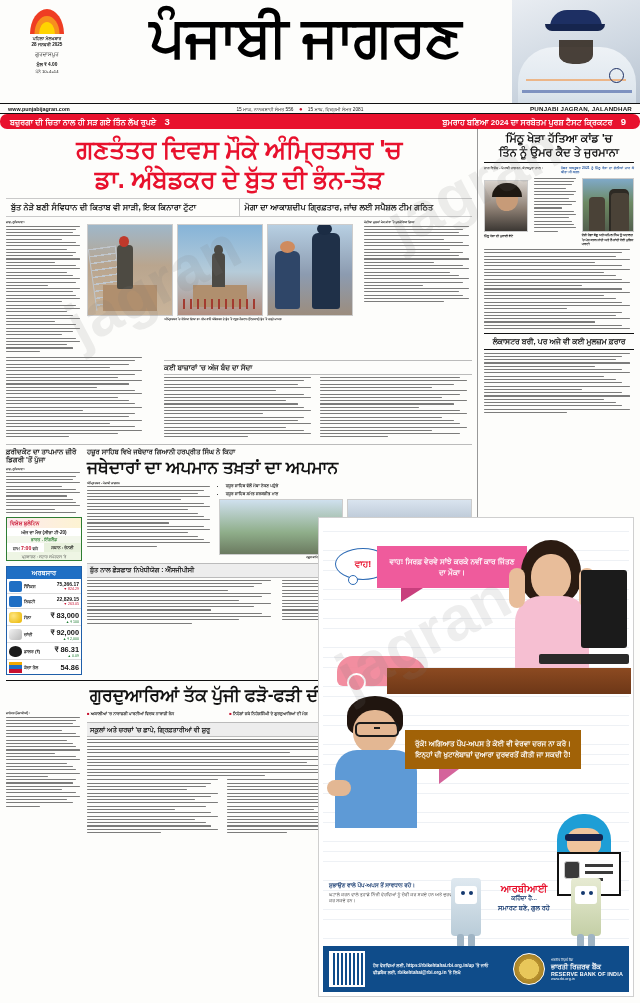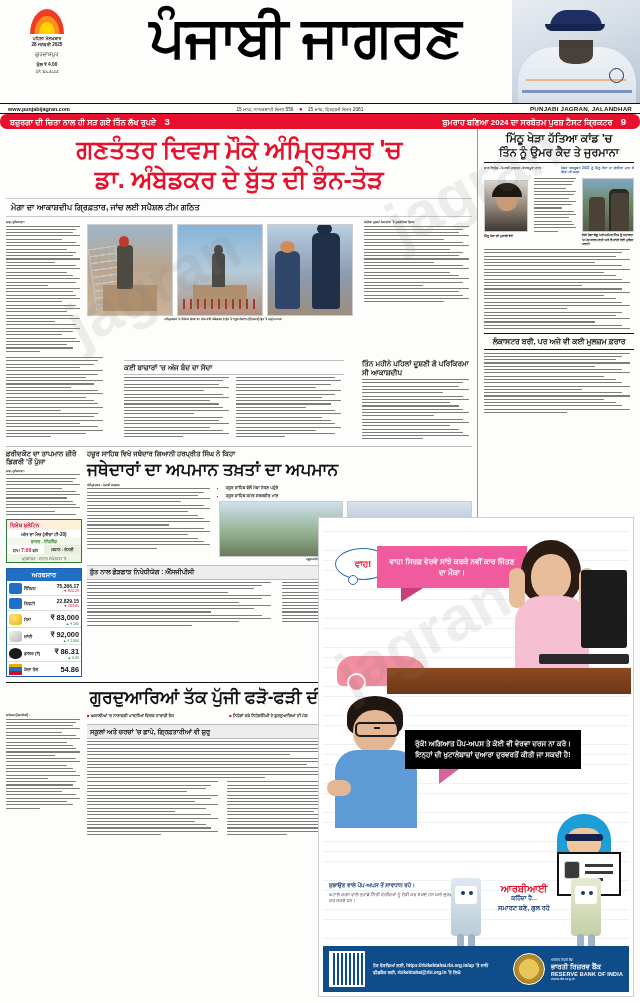--- a/index.html
+++ b/index.html
@@ -164,21 +164,21 @@
   .adwrap{position:absolute;left:318px;top:517px;width:316px;height:480px;
      border:1.4px solid #cfcfcf;background:#fff;box-sizing:border-box;overflow:hidden;}
   .adpaper{position:absolute;inset:4px;background:
      repeating-linear-gradient(to bottom,#ffffff 0 9px,#eef1f5 9px 9.7px);}
   .bubble{position:absolute;background:#ef5b9c;color:#fff;}
   .ad-b1{left:58px;top:28px;width:150px;padding:10px 8px;box-sizing:border-box;
      font-size:7.4px;line-height:11px;font-weight:bold;text-align:center;color:#fff;}
   .ad-b1:after{content:"";position:absolute;left:24px;bottom:-14px;border-width:14px 22px 0 0;
      border-style:solid;border-color:#c83f7d transparent transparent transparent;}
   .ad-b2{left:86px;top:212px;width:176px;padding:9px 8px;box-sizing:border-box;
-     font-size:7.2px;line-height:10.5px;font-weight:bold;text-align:center;color:#fff;background:#000000;}
+     font-size:7.2px;line-height:10.5px;font-weight:bold;text-align:center;color:#fff;background:#a16207;}
   .ad-b2:after{content:"";position:absolute;left:34px;bottom:-15px;border-width:15px 20px 0 0;
      border-style:solid;border-color:#d4649b transparent transparent transparent;}
   .wow{position:absolute;left:16px;top:30px;width:54px;height:30px;border-radius:50%;
      background:#fff;border:1.4px solid #2d6bb5;display:flex;align-items:center;justify-content:center;
      color:#e8112d;font-weight:bold;font-size:9px;}
   .wow:after{content:"";position:absolute;left:12px;bottom:-6px;width:8px;height:8px;border-radius:50%;
      background:#fff;border:1.4px solid #2d6bb5;}
   .adcar{position:absolute;left:18px;top:138px;width:90px;height:30px;background:#f2889b;
      border-radius:16px 22px 6px 6px;opacity:.95;}
   .adcar:before,.adcar:after{content:"";position:absolute;bottom:-6px;width:15px;height:15px;
@@ -305,20 +305,21 @@
   <div class="content">
 
     <div class="colmain">
 
       <div class="lead-h">
         <div>ਗਣਤੰਤਰ ਦਿਵਸ ਮੌਕੇ ਅੰਮ੍ਰਿਤਸਰ 'ਚ</div>
         <div>ਡਾ. ਅੰਬੇਡਕਰ ਦੇ ਬੁੱਤ ਦੀ ਭੰਨ-ਤੋੜ</div>
       </div>
 
       <div class="lead-sub-row">
+        <div class="lead-sub">ਬੁੱਤ ਨੇੜੇ ਬਣੀ ਸੰਵਿਧਾਨ ਦੀ ਕਿਤਾਬ ਵੀ ਸਾੜੀ, ਇਕ ਕਿਨਾਰਾ ਟੁੱਟਾ</div>
         <div class="lead-sub">ਮੋਗਾ ਦਾ ਆਕਾਸ਼ਦੀਪ ਗ੍ਰਿਫ਼ਤਾਰ, ਜਾਂਚ ਲਈ ਸਪੈਸ਼ਲ ਟੀਮ ਗਠਿਤ</div>
       </div>
 
       <div style="display:flex;gap:5px;margin-top:3px;">
         <div class="colA">
           <div class="byline">ਜਾਗ, ਲੁਧਿਆਣਾ :</div>
           <div class="copy">
             <i class="s97"></i>
               <i class="s92"></i>
               <i class="s88"></i>
@@ -484,44 +485,20 @@
               <i class="s92"></i>
                 <i class="s97"></i>
                 <i class="s80"></i>
                 <i class="s88"></i>
                 <i class="s92"></i>
               <i class="s97"></i>
                 <i class="s74"></i>
                 <i class="s92"></i>
                 <i class="s45"></i>
             </div>
-          </div>
-        </div>
-        <div style="flex:1.1">
-          <div class="mini-h plain">ਤਿੰਨ ਮਹੀਨੇ ਪਹਿਲਾਂ ਦੂਸ਼ਣੀ ਗੋ ਪਰਿਕਿਰਮਾ ਸੀ ਆਕਾਸ਼ਦੀਪ</div>
-          <div class="copy">
-            <i class="s97"></i>
-              <i class="s92"></i>
-              <i class="s88"></i>
-              <i class="s97"></i>
-              <i class="s74"></i>
-            <i class="s92"></i>
-              <i class="s97"></i>
-              <i class="s80"></i>
-              <i class="s88"></i>
-              <i class="s92"></i>
-            <i class="s97"></i>
-              <i class="s65"></i>
-              <i class="s92"></i>
-              <i class="s97"></i>
-              <i class="s80"></i>
-            <i class="s88"></i>
-              <i class="s92"></i>
-              <i class="s97"></i>
-              <i class="s55"></i>
           </div>
         </div>
       </div>
 
       <div style="display:flex;gap:5px;margin-top:4px;border-top:1px solid #bbb;padding-top:3px;">
         <div class="colA">
           <div style="font-size:7px;line-height:8.6px;font-weight:bold;color:#111;">
             <span>ਫ਼ਰੀਦਕੋਟ ਦਾ ਤਾਪਮਾਨ</span>
             <span>ਜ਼ੀਰੋ ਡਿਗਰੀ 'ਤੋਂ ਪੁੱਜਾ</span>
           </div>

